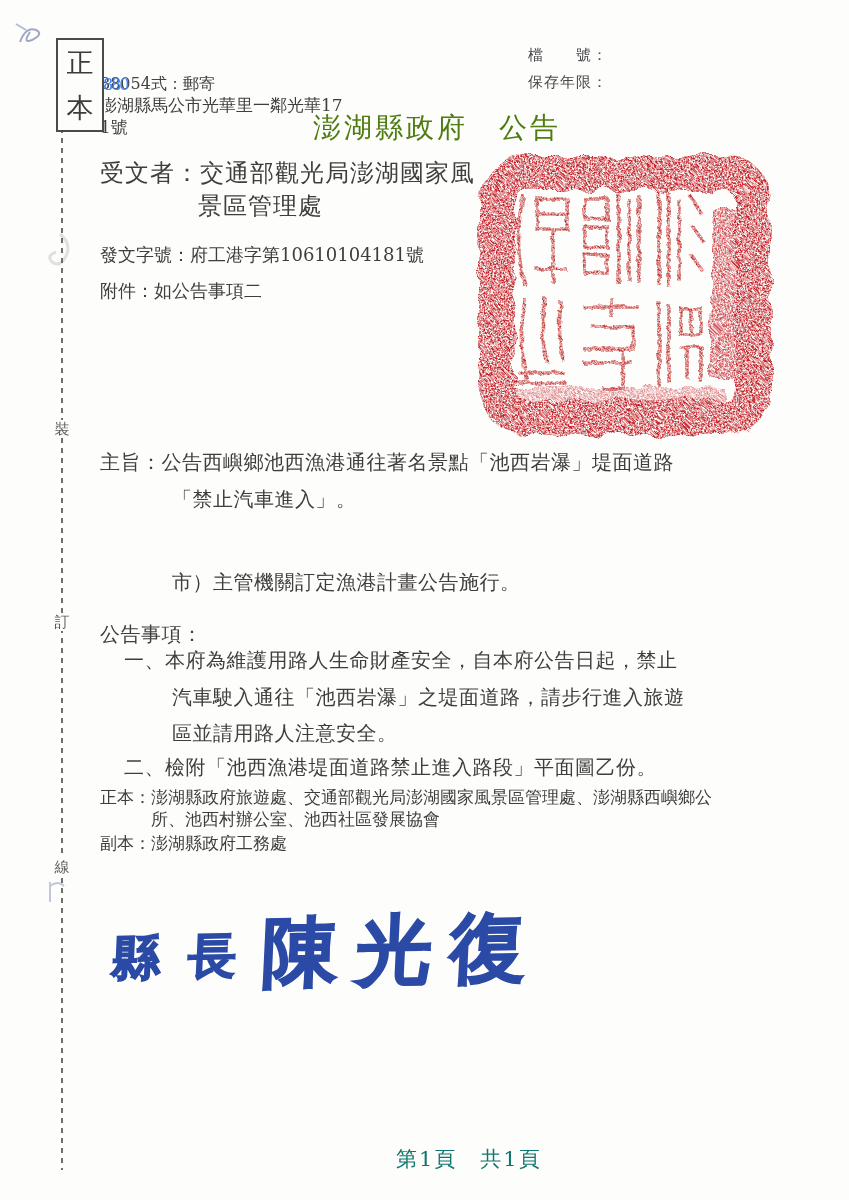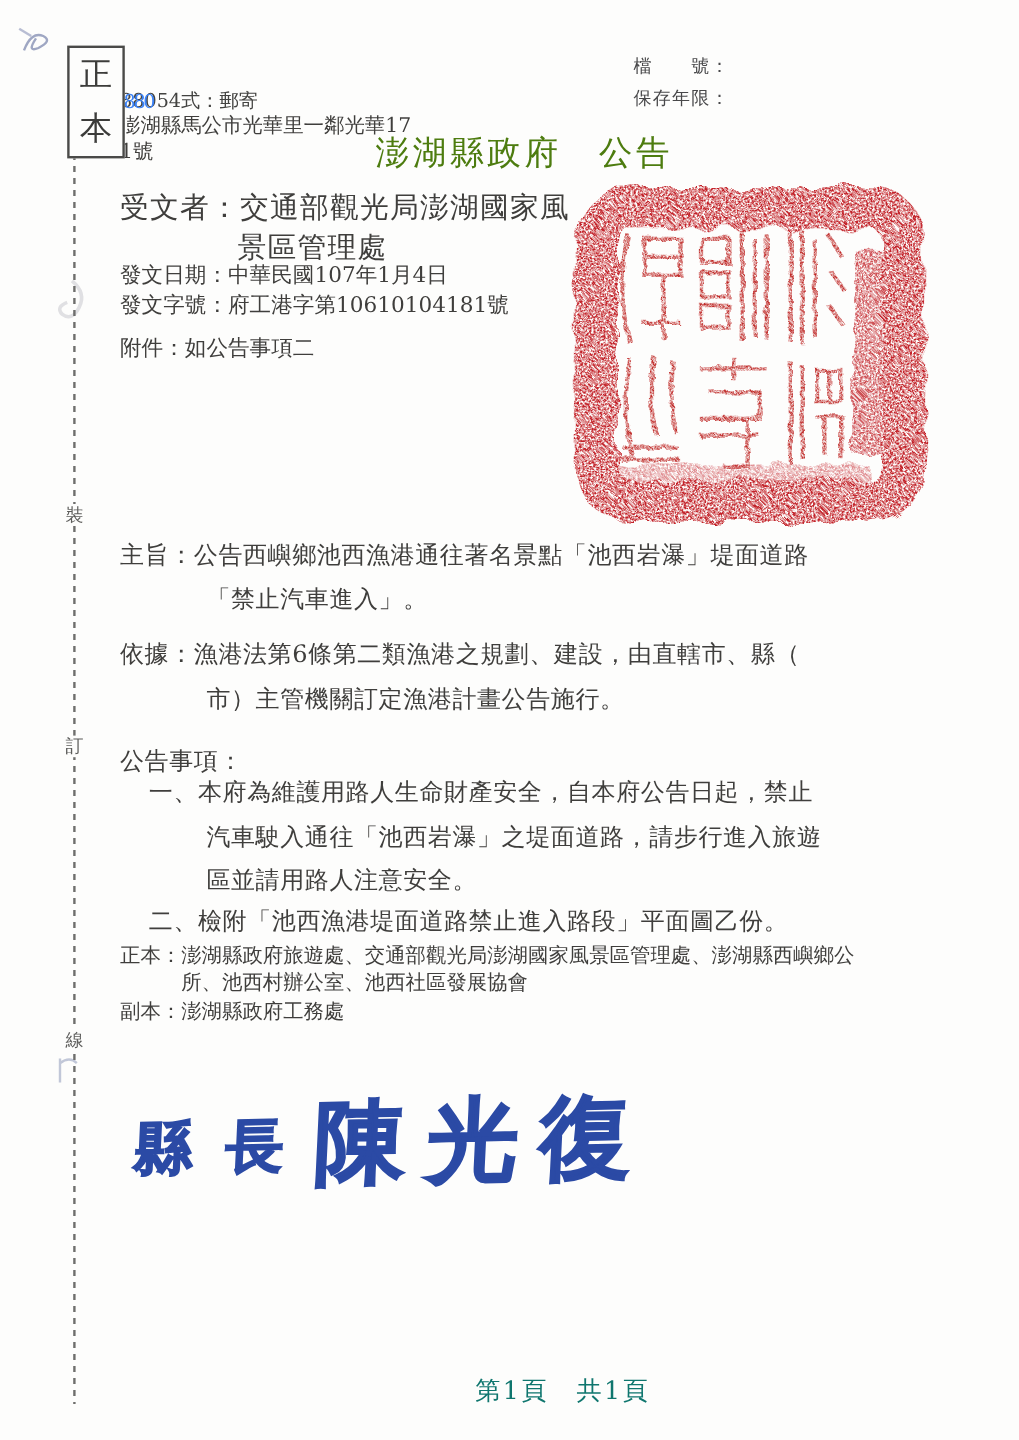--- a/index.html
+++ b/index.html
@@ -85,21 +85,20 @@
     <span class="ov">880</span>
   </div>
   <div class="t" style="left:100px; top:95px; font-size:17px;">澎湖縣馬公市光華里一鄰光華17</div>
   <div class="t" style="left:100px; top:117px; font-size:17px;">1號</div>
 
   <div class="t title" style="left:313px; top:110px;">澎湖縣政府　公告</div>
 
   <div class="t big" style="left:100px; top:158px;">受文者：交通部觀光局澎湖國家風</div>
   <div class="t big" style="left:198px; top:191px;">景區管理處</div>
 
-  <div class="t meta" style="left:100px; top:219px;">發文日期：中華民國107年1月4日</div>
   <div class="t meta" style="left:100px; top:244px;">發文字號：府工港字第10610104181號</div>
   <div class="t meta" style="left:100px; top:280px;">附件：如公告事項二</div>
 
   <svg style="position:absolute;left:473px;top:151px;" width="306" height="290" viewBox="0 0 306 290">
     <defs>
       <filter id="fGrain" x="-15%" y="-15%" width="130%" height="130%">
         <feTurbulence type="fractalNoise" baseFrequency="0.55" numOctaves="3" seed="11" result="n1"></feTurbulence>
         <feColorMatrix in="n1" type="matrix" values="0 0 0 0 0  0 0 0 0 0  0 0 0 0 0  0 0 0 2.4 -0.7" result="m1"></feColorMatrix>
         <feComposite in="SourceGraphic" in2="m1" operator="in" result="g1"></feComposite>
         <feTurbulence type="fractalNoise" baseFrequency="0.045" numOctaves="2" seed="4" result="w1"></feTurbulence>
@@ -139,21 +138,20 @@
       <path d="M64,48 h30 v30 h-30 z M64,63 h30"></path>
       <path d="M80,78 v52 M64,118 h28"></path>
       <path d="M52,150 q-8,40 2,78 M72,148 q-6,34 2,62 M88,152 q-4,30 2,56"></path>
       <path d="M46,232 h46 M48,222 h42"></path>
     </g>
   </svg>
 
   <div class="t body" style="left:100px; top:450px;">主旨：公告西嶼鄉池西漁港通往著名景點「池西岩瀑」堤面道路</div>
   <div class="t body" style="left:172px; top:487px;">「禁止汽車進入」。</div>
 
-  <div class="t body" style="left:100px; top:533px;">依據：漁港法第6條第二類漁港之規劃、建設，由直轄市、縣（</div>
   <div class="t body" style="left:172px; top:570px;">市）主管機關訂定漁港計畫公告施行。</div>
 
   <div class="t body" style="left:100px; top:622px;">公告事項：</div>
   <div class="t body" style="left:124px; top:648px;">一、本府為維護用路人生命財產安全，自本府公告日起，禁止</div>
   <div class="t body" style="left:172px; top:685px;">汽車駛入通往「池西岩瀑」之堤面道路，請步行進入旅遊</div>
   <div class="t body" style="left:172px; top:721px;">區並請用路人注意安全。</div>
   <div class="t small" style="left:100px; top:787px;">正本：澎湖縣政府旅遊處、交通部觀光局澎湖國家風景區管理處、澎湖縣西嶼鄉公</div>
 
   <div class="t body" style="left:124px; top:755px;">二、檢附「池西漁港堤面道路禁止進入路段」平面圖乙份。</div>
   <div class="t small" style="left:151px; top:809px;">所、池西村辦公室、池西社區發展協會</div>

